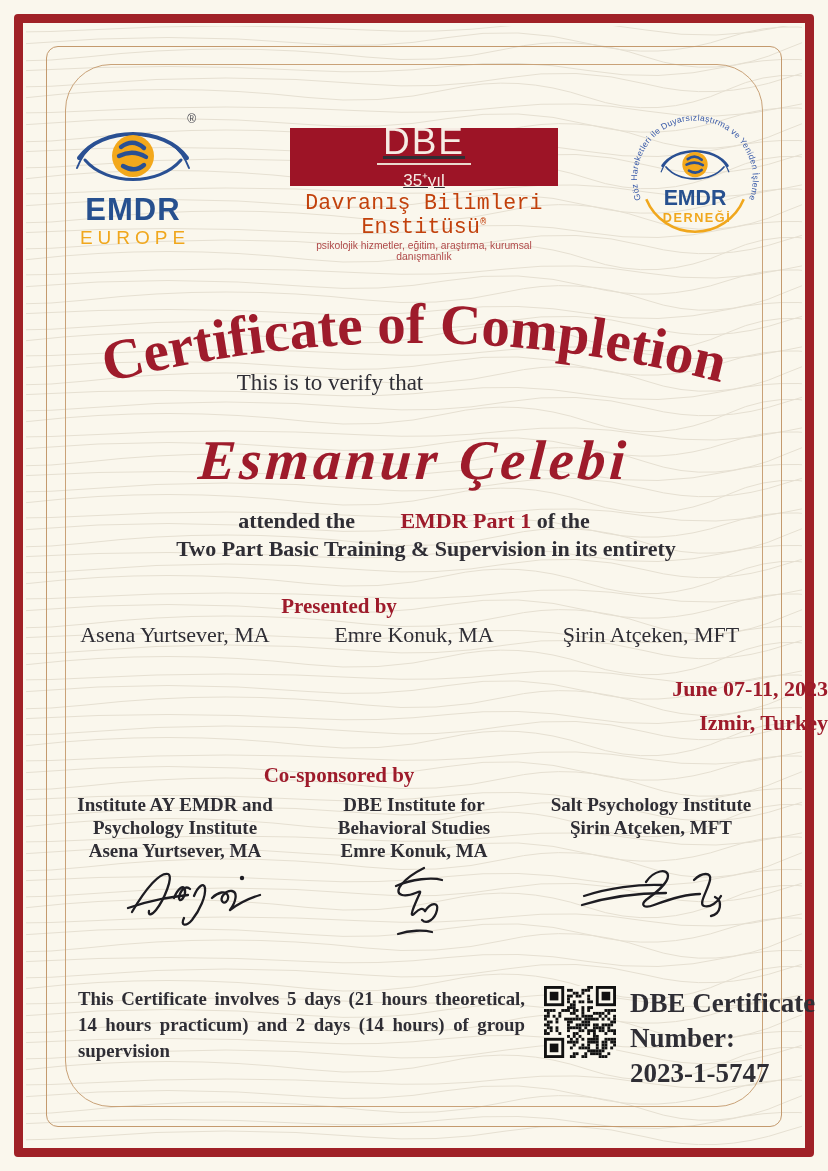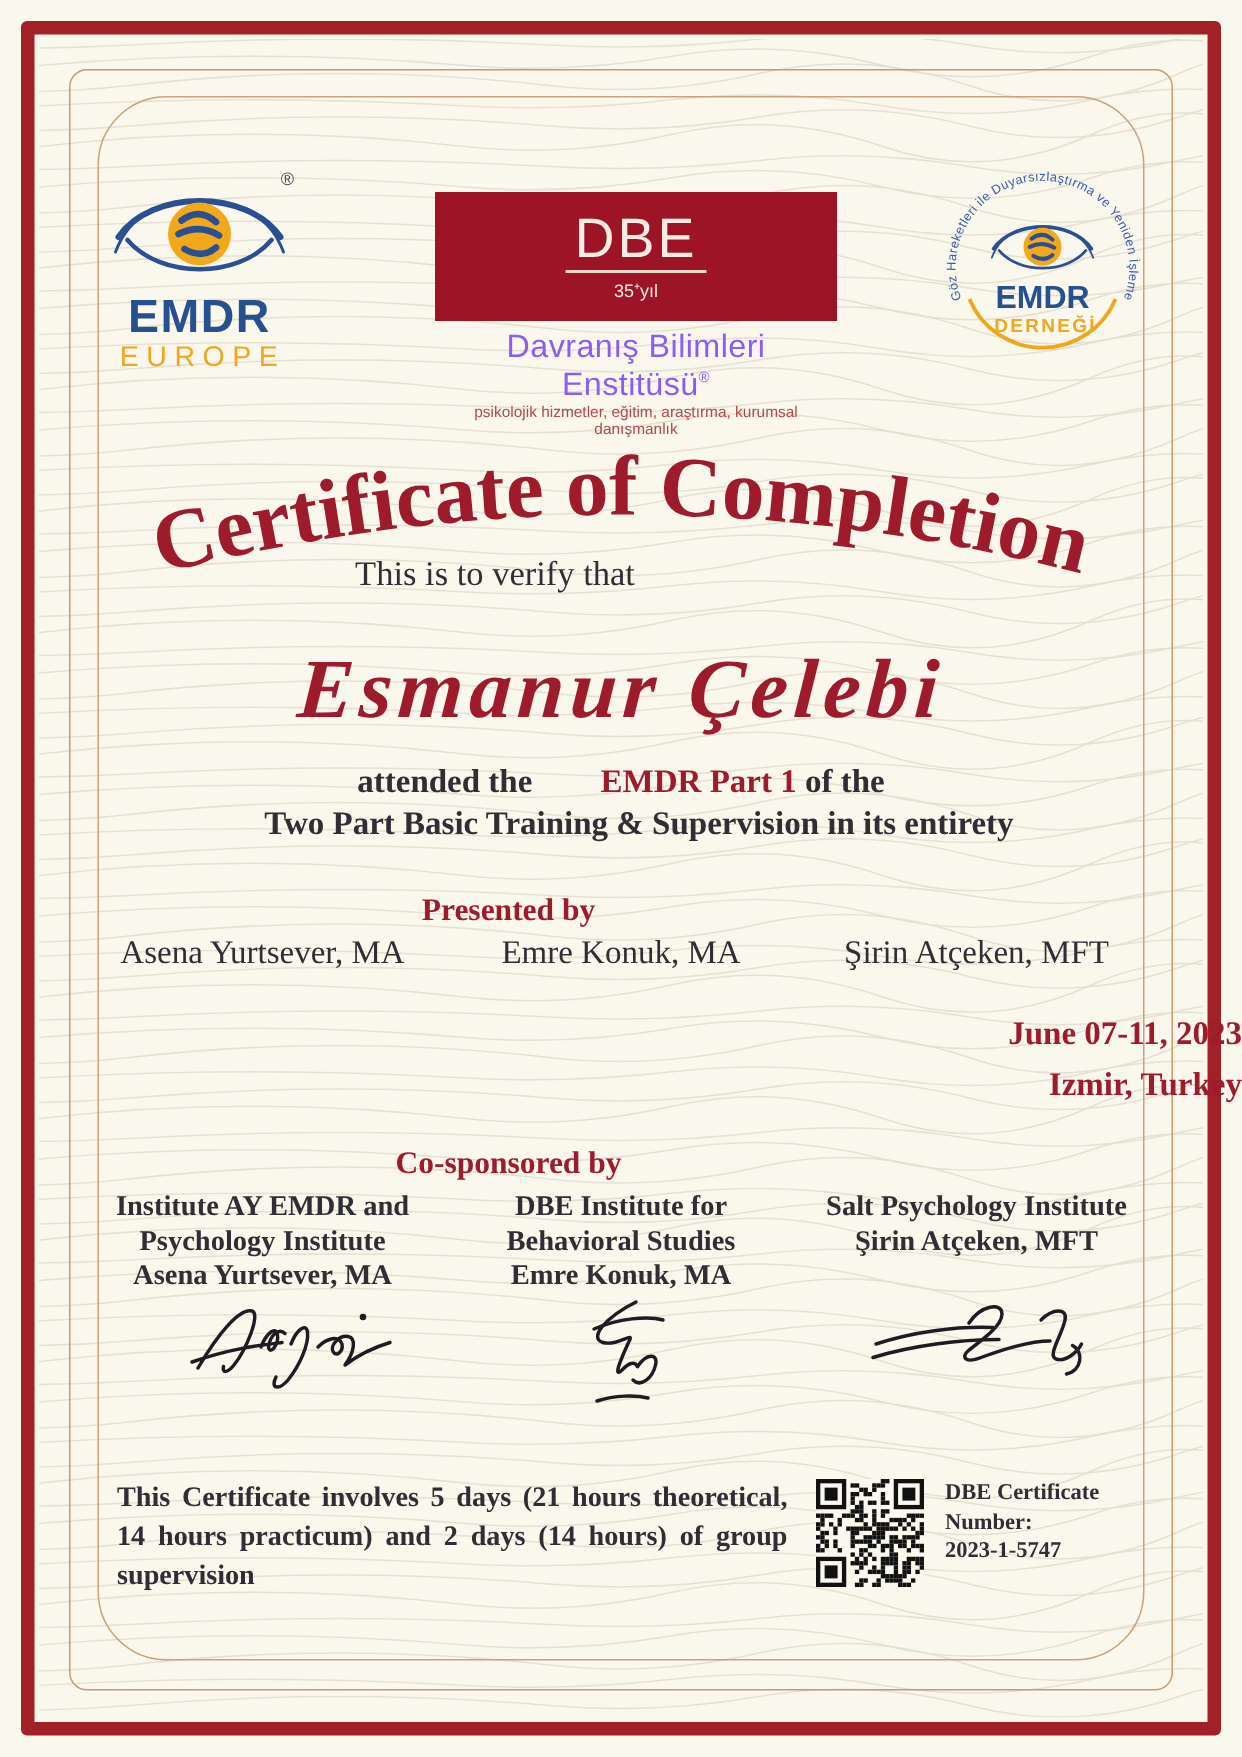--- a/index.html
+++ b/index.html
@@ -16,26 +16,26 @@
   #waves path{fill:none;stroke:#e6e0d2;stroke-width:1;}
   
   .logo-europe{position:absolute;left:68px;top:116px;width:130px;text-align:center;}
   .logo-europe .wm1{font-family:"Liberation Sans",sans-serif;font-weight:bold;
                     font-size:31px;letter-spacing:1px;color:#27508f;line-height:1.05;}
   .logo-europe .wm2{font-family:"Liberation Sans",sans-serif;font-size:19px;
                     letter-spacing:5px;color:#f0a71d;line-height:1.15;margin-left:4px;text-align:center;}
   .logo-europe .reg{position:absolute;right:2px;top:-4px;font-family:"Liberation Sans",sans-serif;
                     font-size:12px;color:#4a4a52;}
   .logo-dbe{position:absolute;left:290px;top:128px;width:268px;text-align:center;}
-  .dbe-box{background:#9d1426;height:86px;display:flex;flex-direction:column;
-           align-items:center;justify-content:center;}
+  .dbe-box{background:#9d1426;height:58px;display:flex;flex-direction:column;
+           align-items:center;justify-content:center;text-decoration:underline;}
   .dbe-abbr{font-family:"Liberation Sans",sans-serif;color:#f6ece4;font-size:37px;
             letter-spacing:2px;line-height:1;border-bottom:2px solid #e9d9cd;padding:0 6px 3px 6px;}
-  .dbe-years{font-family:"Liberation Sans",sans-serif;color:#f6ece4;font-size:12px;margin-top:3px;}
-  .dbe-name{font-family:Liberation Sans, sans-serif;color:#8b5cf6;font-size:21.5px;
+  .dbe-years{font-family:"Liberation Sans",sans-serif;color:#f6ece4;font-size:17px;margin-top:3px;}
+  .dbe-name{font-family:Liberation Mono, monospace;color:#c2410c;font-size:21.5px;
             margin-top:5px;letter-spacing:.3px;}
   .dbe-name sup{font-size:10px;}
   .dbe-tag{font-family:"Liberation Sans",sans-serif;color:#b04a4a;font-size:10.3px;margin-top:1px;}
   .logo-dernegi{position:absolute;left:628px;top:112px;width:134px;height:134px;}
   
   .arch-title{position:absolute;left:40px;top:284px;}
   .verify{position:absolute;left:0;top:370px;width:660px;text-align:center;font-size:23px;}
   .recipient{position:absolute;left:0;top:428px;width:828px;text-align:center;
              font-style:italic;font-weight:bold;font-size:56px;color:#9e1b2b;
              letter-spacing:4px;transform:skewX(-4deg);}
@@ -50,21 +50,21 @@
   .presenter{font-size:22px;white-space:nowrap;}
   .evt{position:absolute;left:0;width:828px;text-align:right;font-weight:bold;
        font-size:22px;color:#9e1b2b;}
   .sponsor{font-weight:bold;font-size:19px;line-height:23px;white-space:nowrap;}
   .sig{position:absolute;}
   .sig path{fill:none;stroke:#1d1c22;stroke-width:2.3;stroke-linecap:round;stroke-linejoin:round;}
   
   .foot-desc{position:absolute;left:78px;top:986px;width:447px;font-weight:bold;
              font-size:18.8px;line-height:1.37;text-align:justify;}
   .qr{position:absolute;left:544px;top:986px;width:72px;height:72px;}
-  .cert-no{position:absolute;left:630px;top:986px;font-weight:bold;font-size:15px;line-height:1.3;}
+  .cert-no{position:absolute;left:630px;top:986px;font-weight:bold;font-size:27px;line-height:1.3;}
   .hidden-defs{position:absolute;width:0;height:0;overflow:hidden;}
 </style>
 </head>
 <body>
 
 <svg class="hidden-defs" aria-hidden="true">
   <defs>
     <symbol id="eye" viewBox="0 0 120 74">
       <path d="M6 42 C 28 10, 92 10, 114 42" fill="none" stroke="#2a5093" stroke-width="4" stroke-linecap="round"></path>
       <path d="M12 44 C 34 70, 86 70, 108 44" fill="none" stroke="#2a5093" stroke-width="3" stroke-linecap="round"></path>

